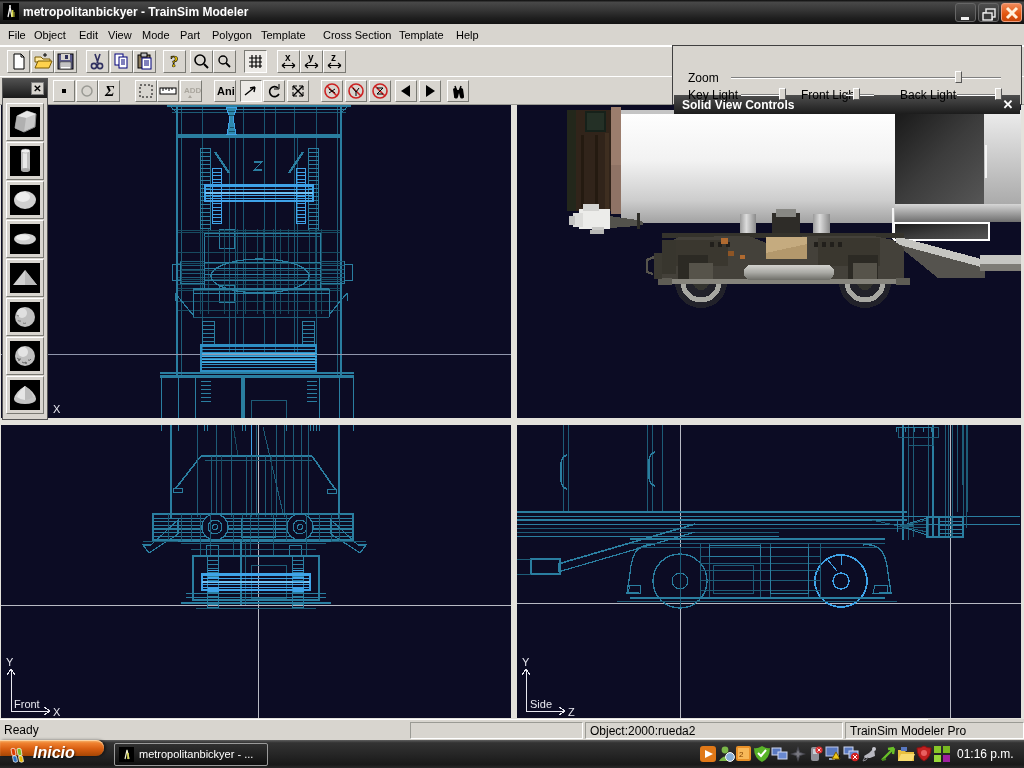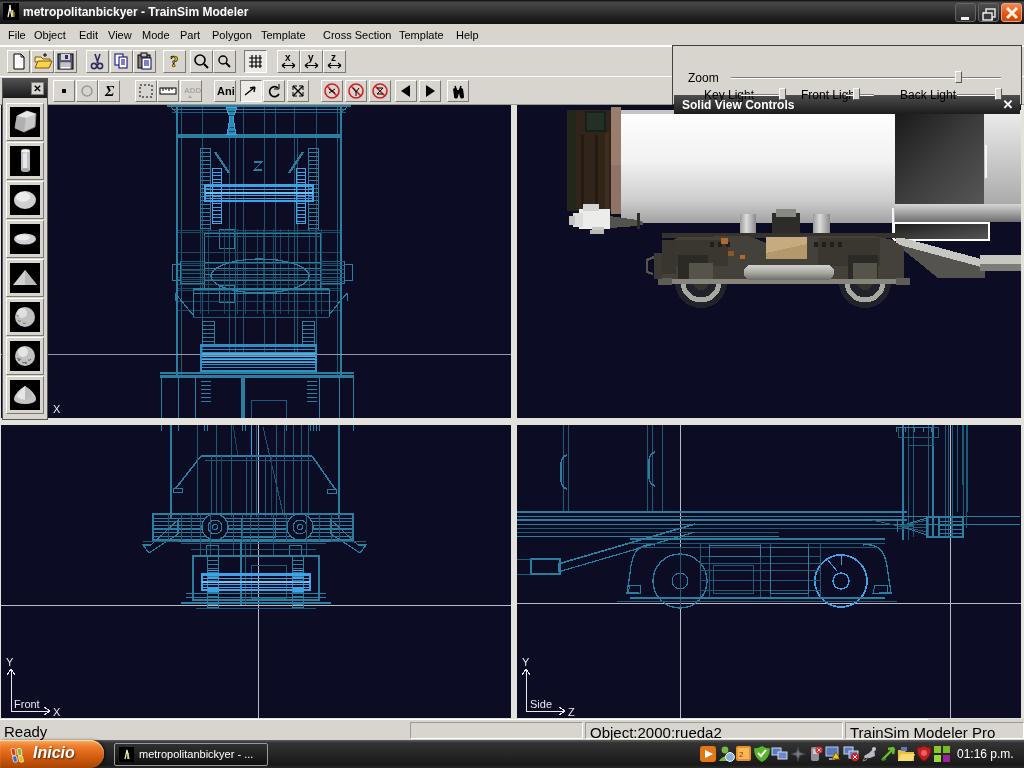--- a/index.html
+++ b/index.html
@@ -49,27 +49,27 @@
 
 #svc { left:672px; top:45px; width:350px; height:60px; background:#d8d5cf; border:1px solid #404040; }
 #svc-title { position:absolute; left:1px; top:1px; width:346px; height:19px;
   background:linear-gradient(#4e4e4e,#1c1c1c); color:#fff; font-weight:bold; font-size:12px; padding:3px 0 12px 8px;margin-top:48px;}
 #svc-x { position:absolute; right:4px; top:3px; width:16px; height:14px; color:#fff; font-size:13px; font-weight:bold; text-align:center; line-height:13px; }
 .svc-label { position:absolute; font-size:12px; color:#000; }
 .slider-track { position:absolute; height:2px; border-top:1px solid #808080; border-bottom:1px solid #fff; }
 .slider-thumb { position:absolute; width:7px; height:12px; background:#d8d5cf; border-top:1px solid #fff; border-left:1px solid #fff; border-right:1px solid #555; border-bottom:1px solid #555; }
 
 
-#statusbar { left:0; top:719px; width:928px; height:21px; background:#d8d5cf; border-top:1px solid #fff; font-size:15px; color:#000;padding-left:43px; }
+#statusbar { left:0; top:719px; width:928px; height:21px; background:#d8d5cf; border-top:1px solid #fff; font-size:12px; color:#000;padding-left:43px; }
 .sb-panel { position:absolute; top:2px; height:17px; border:1px solid; border-color:#9a9a94 #fff #fff #9a9a94; padding:1px 4px; }
 
 
 #taskbar { left:0; top:740px; width:1024px; height:28px;
   background:linear-gradient(#5e5e5e 0%, #333 10%, #262626 50%, #191919 88%, #2a2a2a 100%); }
-#startbtn { position:absolute; left:0; top:0; width:104px; height:28px;
+#startbtn { position:absolute; left:0; top:0; width:104px; height:16px;
   background:linear-gradient(#f6ad62 0%, #ee7f2e 22%, #d95f12 55%, #a64604 100%);
   border-radius:0 14px 14px 0; box-shadow: inset 0 1px 1px #ffd9a8, 2px 0 3px rgba(0,0,0,.5);}
 #startbtn .label { position:absolute; left:33px; top:4px; color:#fff; font-size:16px; font-weight:bold; font-style:italic; text-shadow:1px 1px 2px rgba(0,0,0,.6); }
 #taskbtn { position:absolute; left:114px; top:3px; width:154px; height:23px;
   background:linear-gradient(#303030,#0f0f0f); border:1px solid #9a9a9a; border-radius:2px; }
 #taskbtn .ticon { position:absolute; left:4px; top:3px; width:15px; height:15px; background:#000; }
 #taskbtn .tlabel { position:absolute; left:24px; top:4px; color:#fff; font-size:11px; }
 #tray { position:absolute; left:690px; top:0; width:334px; height:28px; }
 #clock { position:absolute; left:957px; top:7px; color:#fff; font-size:12px; }
 </style>
@@ -789,21 +789,21 @@
             <path d="M15 6 Q9 11 7 17 Q11 20 15 20 Z" fill="#e6e6e6"></path>
           </svg></div>
       </div>
   </div>
 
   <div id="svc" class="abs">
     <div id="svc-title">Solid View Controls<div id="svc-x">✕</div></div>
     <span class="svc-label" style="left:15px; top:25px;">Zoom</span>
     <div class="slider-track" style="left:58px; top:31px; width:270px;"></div>
     <div class="slider-thumb" style="left:282px; top:25px;"></div>
-    <span class="svc-label" style="left:31px; top:42px;text-align:center;">Key Light</span>
+    <span class="svc-label" style="left:15px; top:42px;text-align:center;">Key Light</span>
     <div class="slider-track" style="left:68px; top:48px; width:45px;"></div>
     <div class="slider-thumb" style="left:106px; top:42px;"></div>
     <span class="svc-label" style="left:128px; top:42px;">Front Light</span>
     <div class="slider-track" style="left:173px; top:48px; width:28px;"></div>
     <div class="slider-thumb" style="left:180px; top:42px;"></div>
     <span class="svc-label" style="left:227px; top:42px;">Back Light</span>
     <div class="slider-track" style="left:284px; top:48px; width:45px;"></div>
     <div class="slider-thumb" style="left:322px; top:42px;"></div>
   </div>
 

